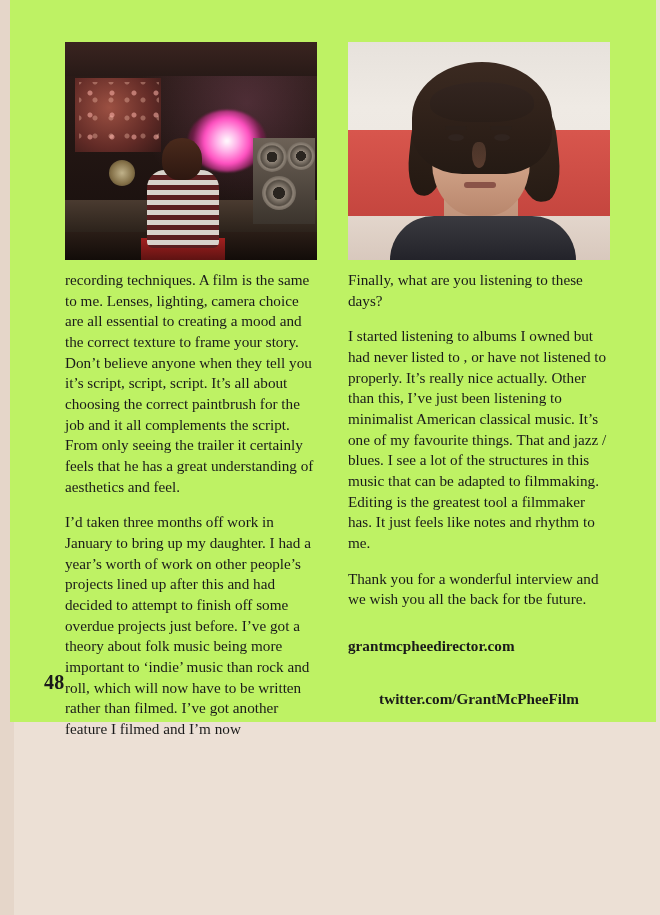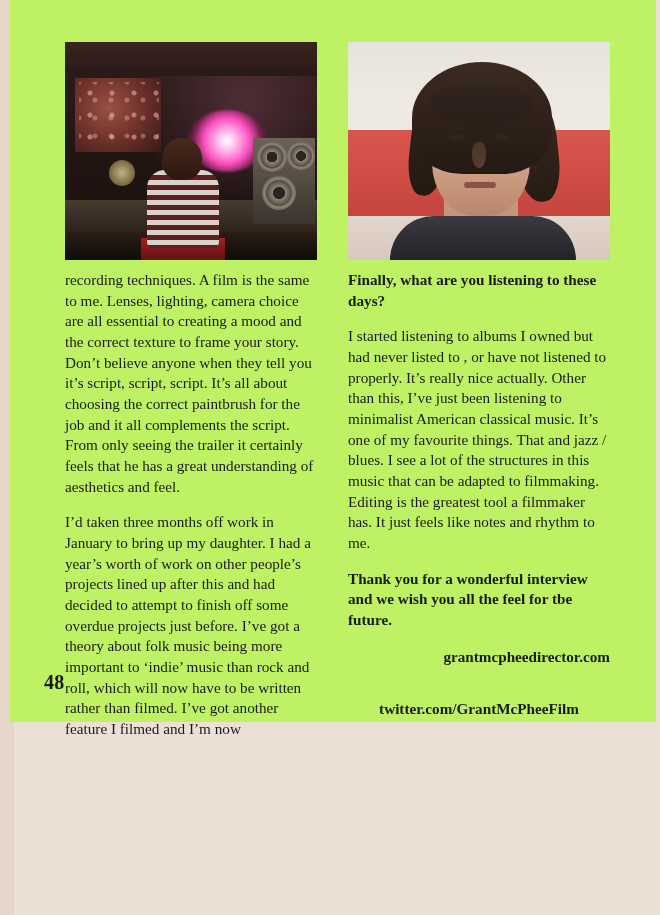--- a/index.html
+++ b/index.html
@@ -209,25 +209,25 @@
   .col {
     width: 252px;
   }
   .col.right { width: 262px; }
   p {
     margin: 0 0 15px 0;
     font-size: 15.2px;
     line-height: 1.36;
     text-align: left;
   }
-  p.bold { font-weight: bold; }
+  p.bold { font-weight: normal; }
   p.center {
-    text-align: right;
+    text-align: left;
     font-weight: bold;
-    margin-top: 16px;
+    margin-top: 26px;
     margin-bottom: 6px;
   }
   p.center2 {
     text-align: center;
     font-weight: bold;
     margin-top: 32px;
   }
   .page-number {
     position: absolute;
     left: 34px;
@@ -288,21 +288,21 @@
   <div class="columns">
 
     <div class="col left">
       <p>recording techniques.  A film is the same to me. Lenses, lighting, camera choice are all essential to creating a mood and the correct texture to frame your story. Don’t believe anyone when they tell you it’s script, script, script. It’s all about choosing the correct paintbrush for the job and it all complements the script. From only seeing the trailer it certainly feels that he has a great understanding of aesthetics and feel.</p>
       <p>I’d taken three months off work in January to bring up my daughter.  I had a year’s worth of work on other people’s projects lined up after this and had decided to attempt to finish off some overdue projects just before. I’ve got a theory about folk music being more important to ‘indie’ music than rock and roll, which will now have to be written rather than filmed. I’ve got another feature I filmed and I’m now</p>
     </div>
 
     <div class="col right">
       <p class="bold">Finally, what are you listening to these days?</p>
       <p>I started listening to albums I owned but had never listed to , or have not listened to properly. It’s really nice actually.  Other than this, I’ve just been listening to minimalist American classical music.  It’s one of my favourite things.  That and jazz / blues. I see a lot of the structures in this music that can be adapted to filmmaking. Editing is the greatest tool a filmmaker has. It just feels like notes and rhythm to me.</p>
-      <p class="bold">Thank you for a wonderful interview and we wish you all the feel for tbe future.</p>
+      <p class="bold">Thank you for a wonderful interview and we wish you all the back for tbe future.</p>
       <p class="center">grantmcpheedirector.com</p>
       <p class="center2">twitter.com/GrantMcPheeFilm</p>
     </div>
 
   </div>
 
   <div class="page-number">48</div>
 
 </div>
 

